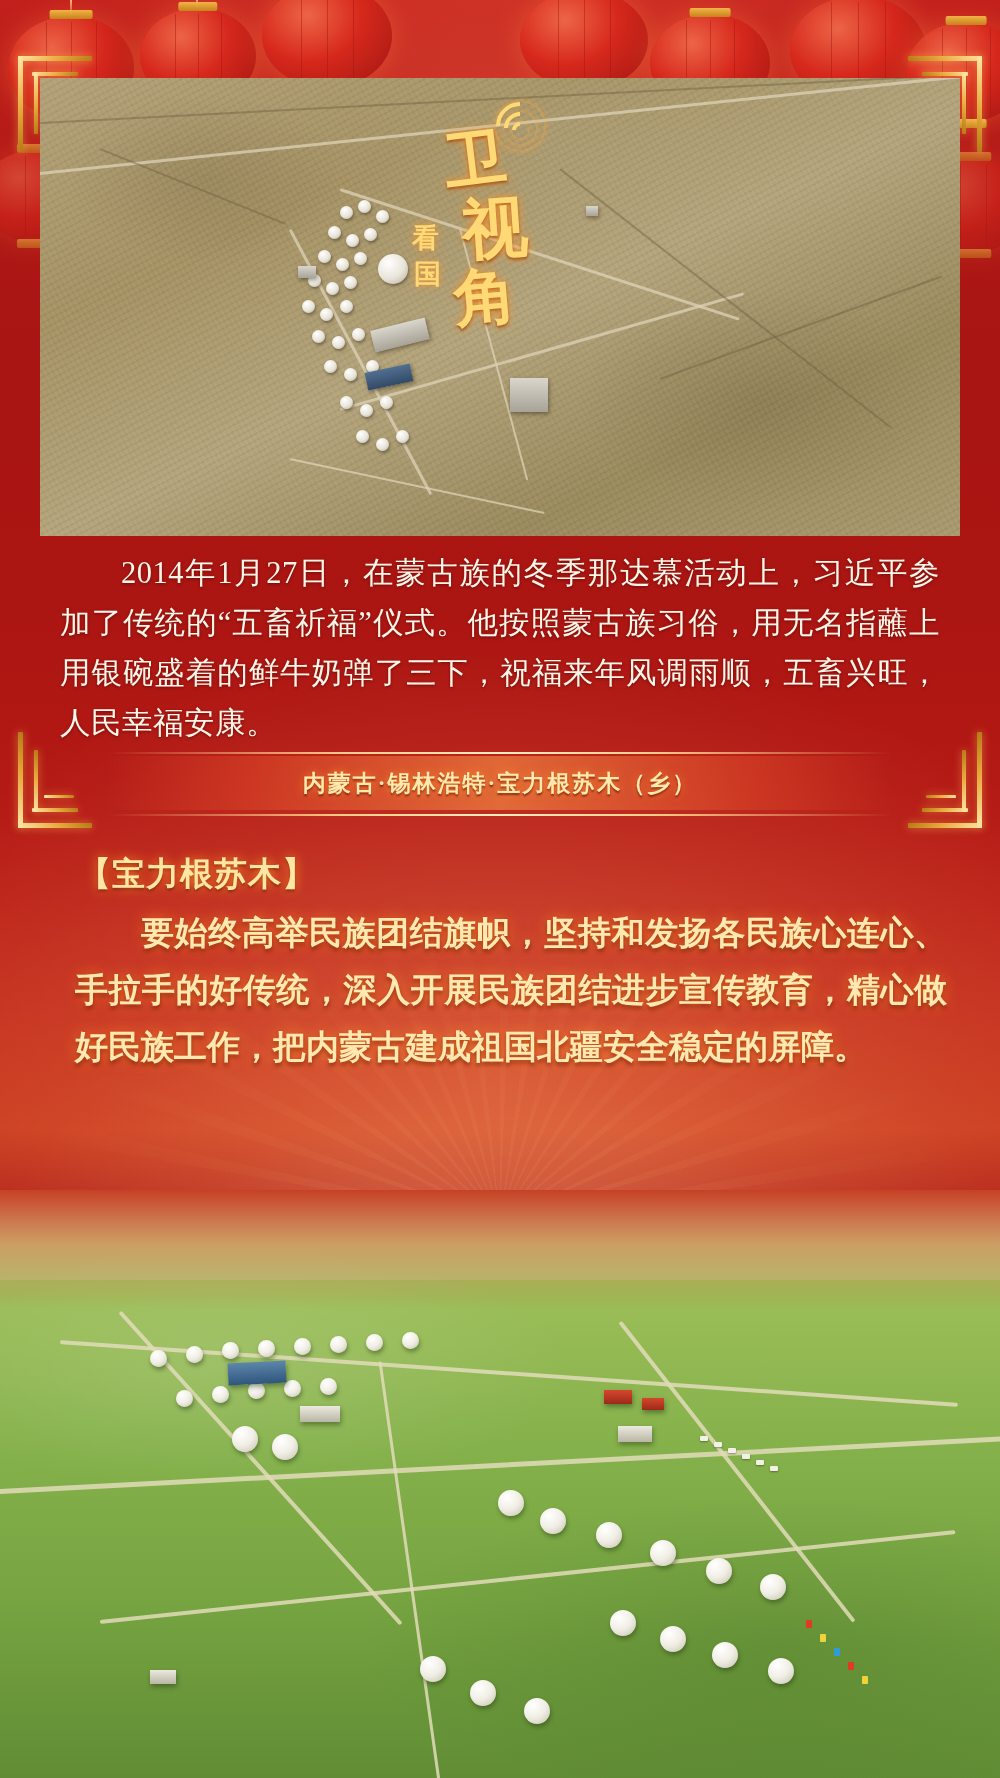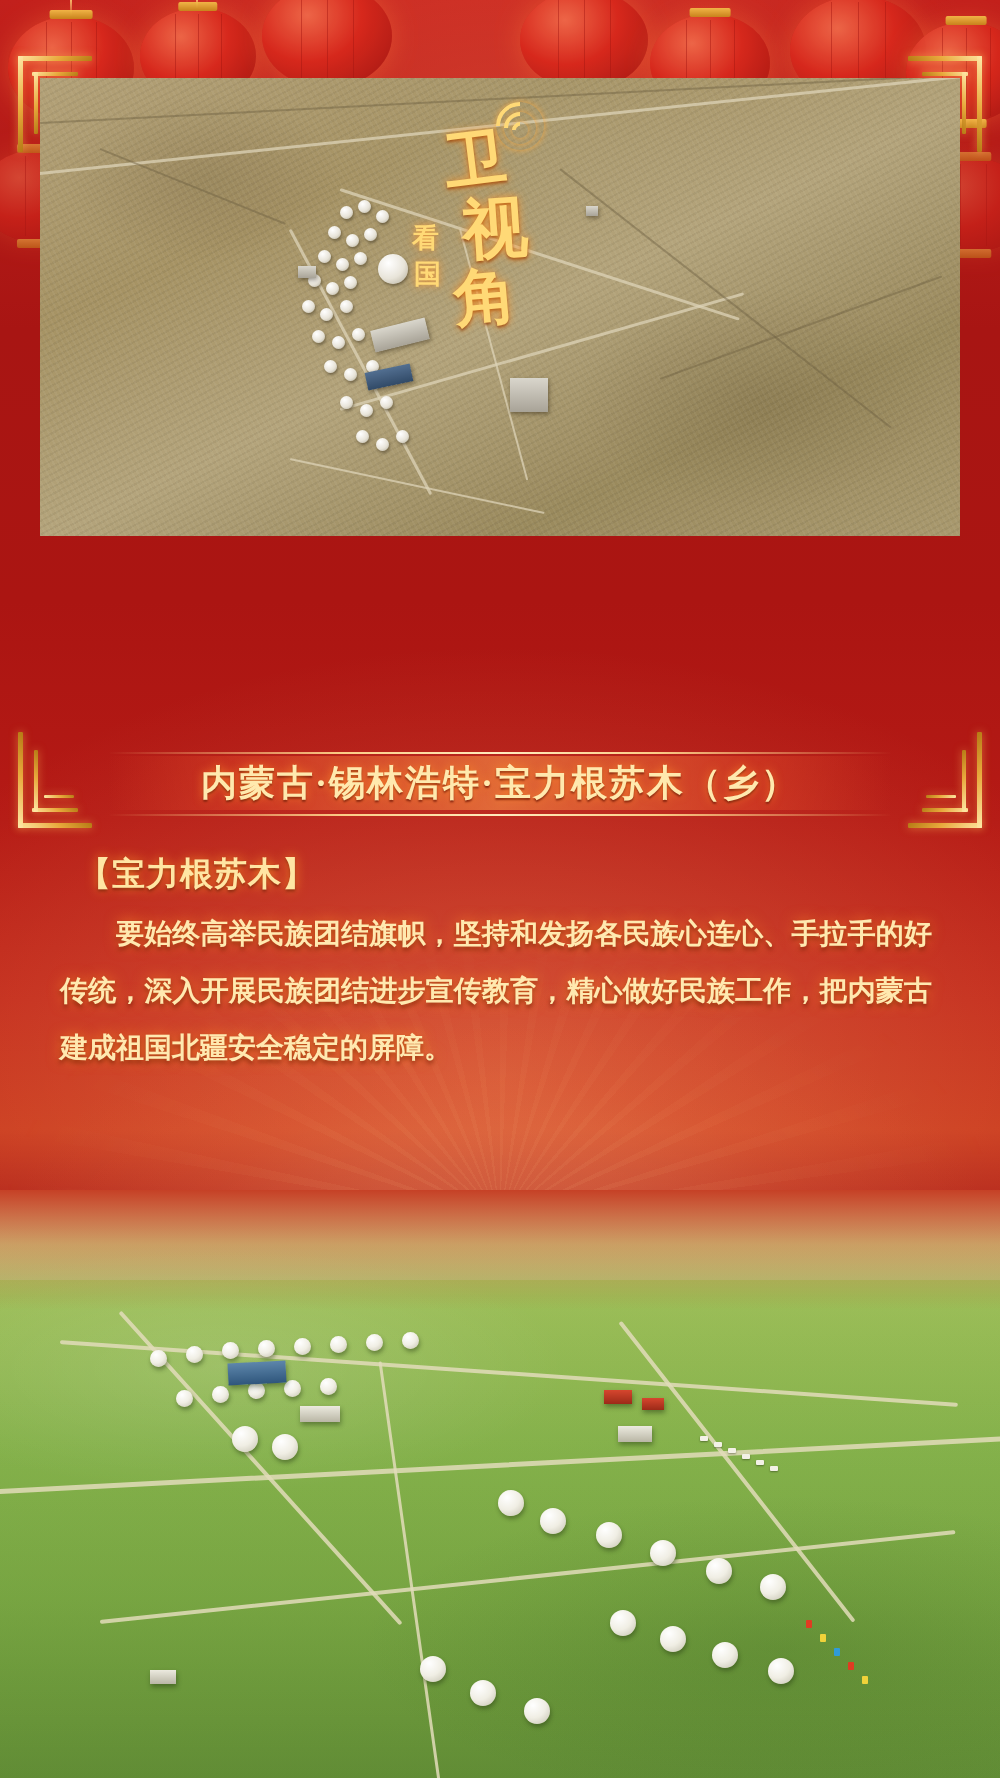--- a/index.html
+++ b/index.html
@@ -255,46 +255,46 @@
   .loc-line.top { top: -4px; }
   .loc-line.bot { bottom: -6px; }
   .loc-text {
     position: absolute;
     inset: 0;
     display: flex;
     align-items: center;
     justify-content: center;
     font-family: "Liberation Serif", serif;
     font-weight: bold;
-    font-size: 36px;
+    font-size: 23px;
     letter-spacing: 2px;
     color: #ffe9ae;
     text-shadow: 0 0 10px rgba(255,140,40,.8), 0 2px 2px rgba(110,20,10,.9);
   }
 
   
   .quote-title {
     position: absolute;
     left: 78px;
     top: 852px;
     font-family: "Liberation Serif", serif;
     font-weight: bold;
     font-size: 33px;
     color: #ffe6a4;
     letter-spacing: 1px;
     text-shadow: 0 0 12px rgba(255,150,40,.9), 0 2px 3px rgba(110,20,10,.9);
   }
   .quote-body {
     position: absolute;
-    left: 60px;
+    left: 75px;
     top: 905px;
     width: 872px;
     font-family: "Liberation Serif", serif;
     font-weight: bold;
-    font-size: 28px;
+    font-size: 33px;
     line-height: 57px;
     color: #ffe9b0;
     text-indent: 2em;
     text-align: justify;
     text-shadow: 0 0 14px rgba(255,140,40,.75), 0 3px 4px rgba(120,25,10,.9);
   }
 
   
   .photo-bottom {
     position: absolute;
@@ -510,20 +510,21 @@
           <span class="w3"></span>
         </div>
       <div class="big b1">卫</div>
       <div class="big b2">视</div>
       <div class="big b3">角</div>
       <div class="sm s1">看</div>
       <div class="sm s2">国</div>
     </div>
   </div>
 
+  <div class="caption">2014年1月27日，在蒙古族的冬季那达慕活动上，习近平参加了传统的“五畜祈福”仪式。他按照蒙古族习俗，用无名指蘸上用银碗盛着的鲜牛奶弹了三下，祝福来年风调雨顺，五畜兴旺，人民幸福安康。</div>
 
   <div class="loc-wrap">
     <div class="loc-bar"></div>
     <div class="loc-line top"></div>
     <div class="loc-line bot"></div>
     <div class="loc-text">内蒙古·锡林浩特·宝力根苏木（乡）</div>
   </div>
 
   <div class="quote-title">【宝力根苏木】</div>
   <div class="quote-body">要始终高举民族团结旗帜，坚持和发扬各民族心连心、手拉手的好传统，深入开展民族团结进步宣传教育，精心做好民族工作，把内蒙古建成祖国北疆安全稳定的屏障。</div>

